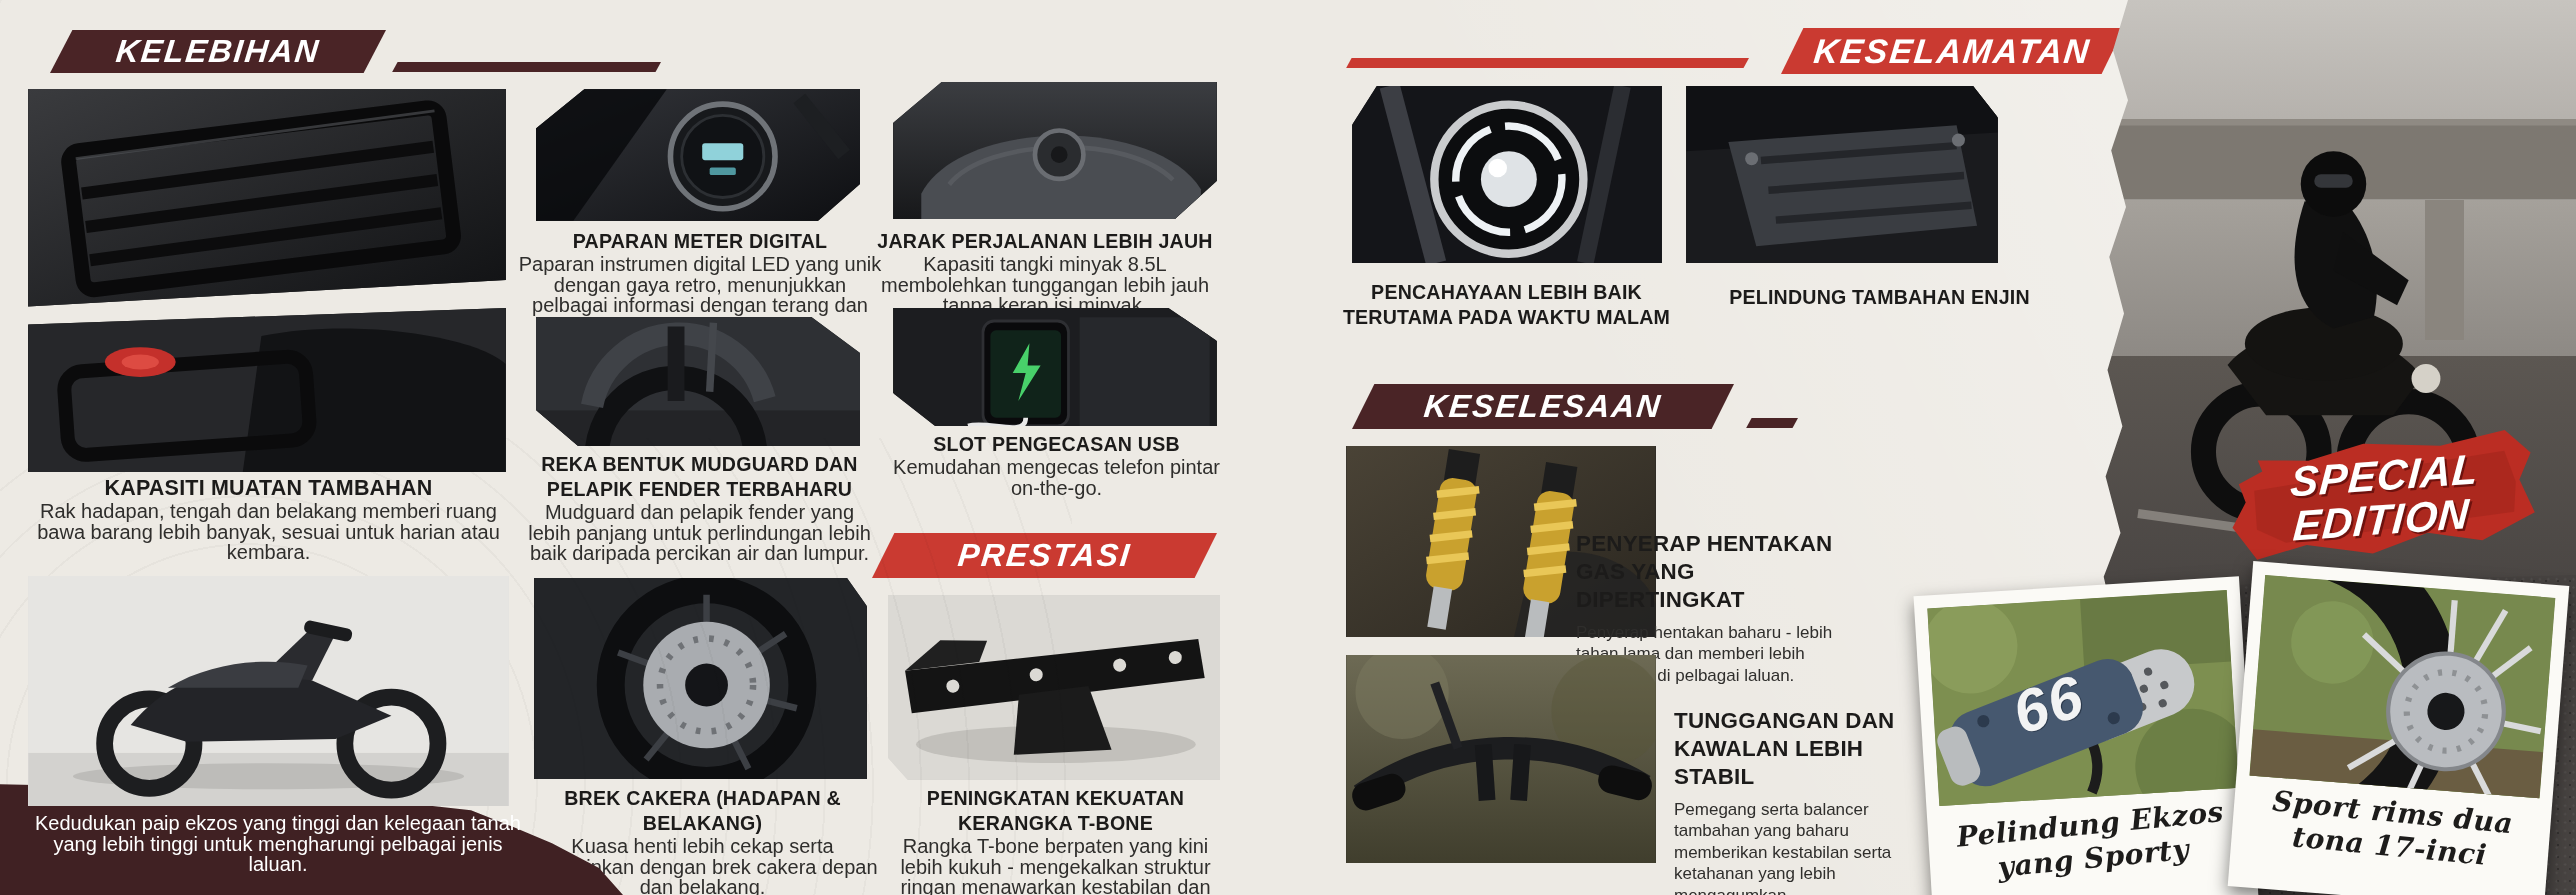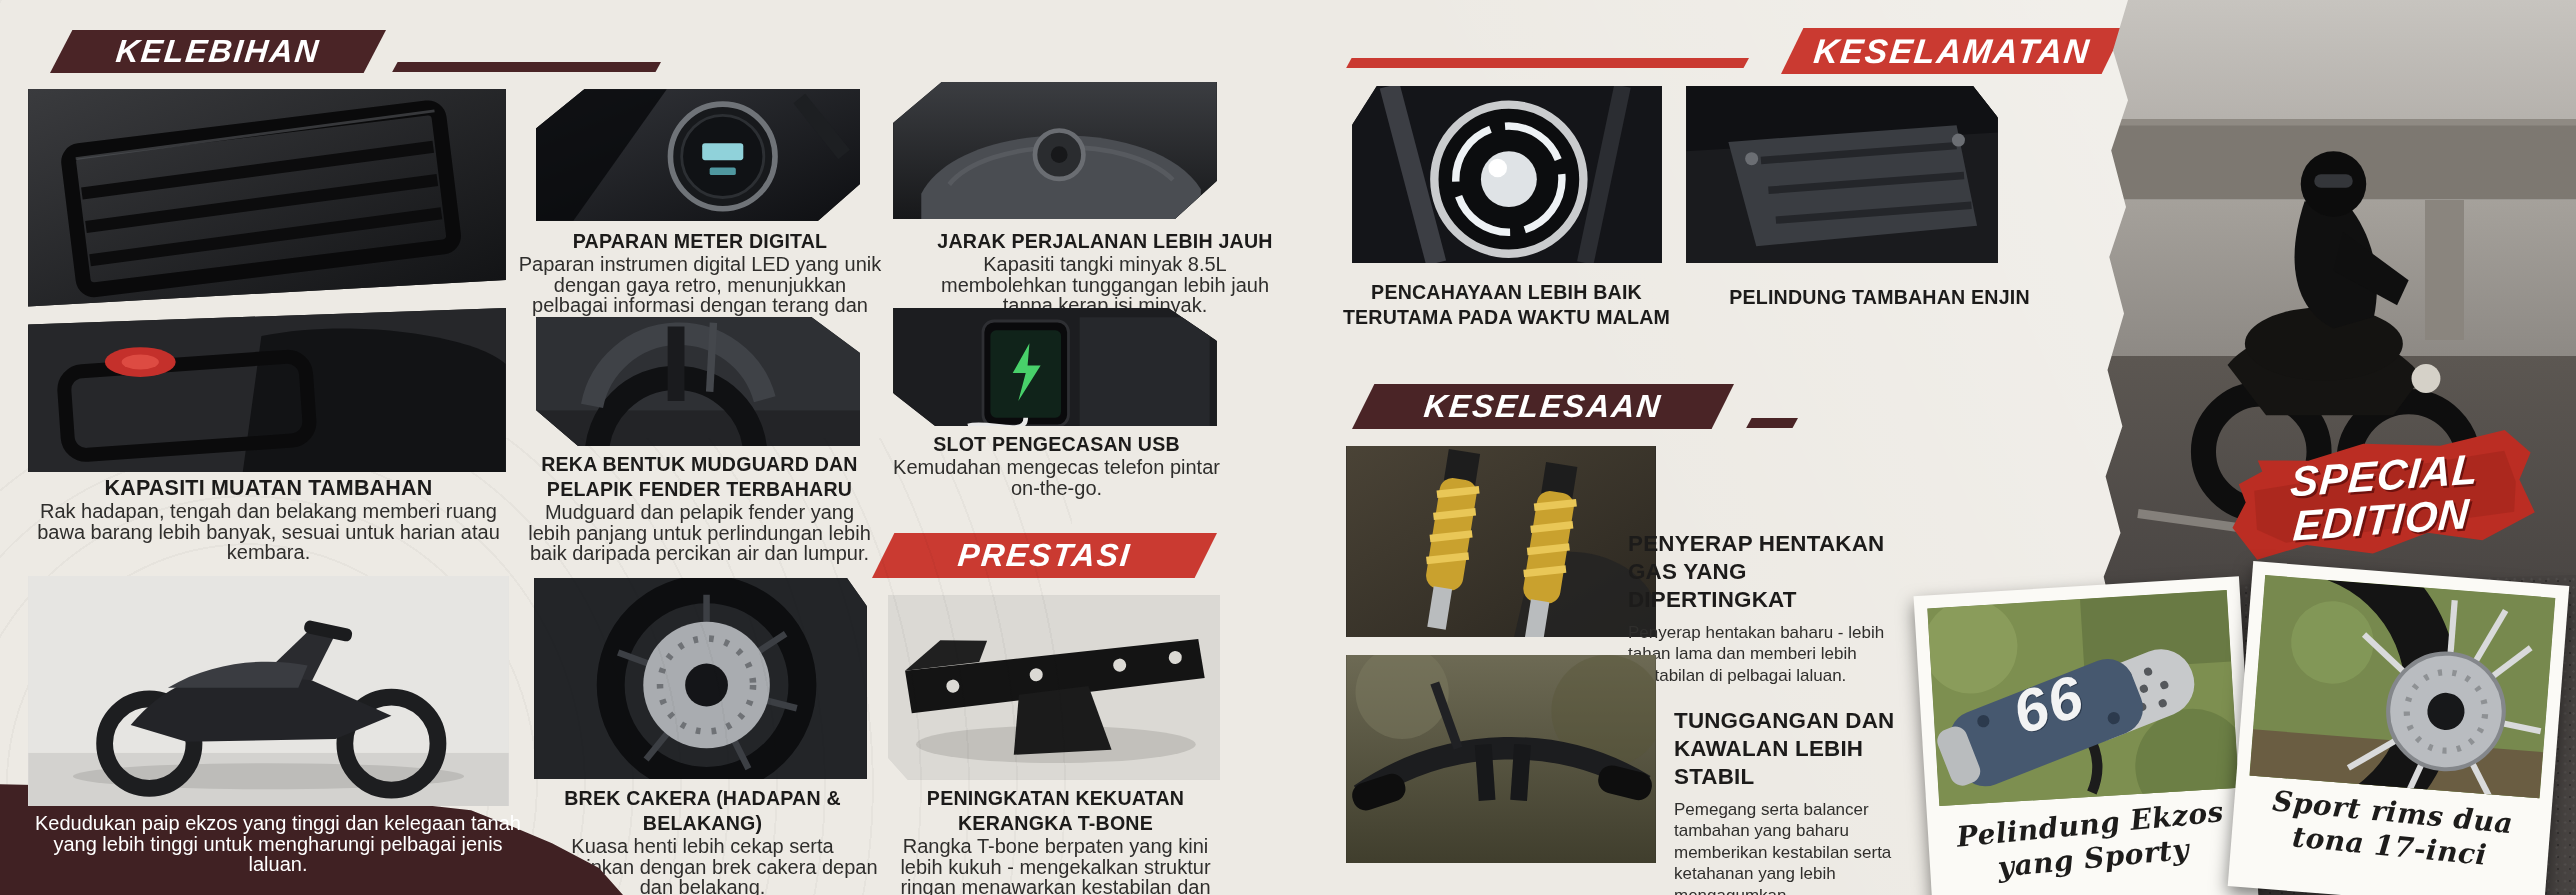--- a/index.html
+++ b/index.html
@@ -207,21 +207,21 @@
             <stop offset="1" stop-color="#17181a"></stop>
           </linearGradient>
         </defs>
       <rect width="347" height="147" fill="url(#g3)"></rect>
       <path d="M30,120 C70,40 280,35 330,115 L330,147 L30,147 Z" fill="#4a4d52"></path>
       <path d="M60,110 C100,60 250,55 300,105" fill="none" stroke="#5d6065" stroke-width="5" opacity=".7"></path>
       <circle cx="178" cy="78" r="26" fill="#2a2c2f" stroke="#6a6d72" stroke-width="5"></circle>
       <circle cx="178" cy="78" r="9" fill="#17181a"></circle>
     </svg>
   </div>
-  <div class="feat" style="left:927px;top:229px;width:356px;">
+  <div class="feat" style="left:867px;top:229px;width:356px;">
     <div class="t">JARAK PERJALANAN LEBIH JAUH</div>
     <div class="d">Kapasiti tangki minyak 8.5L membolehkan tunggangan lebih jauh tanpa kerap isi minyak.</div>
   </div>
 
   <div class="ph" style="left:893px;top:308px;width:324px;height:118px;clip-path:polygon(0 0,85% 0,100% 28%,100% 100%,13% 100%,0 72%);">
     <svg viewBox="0 0 347 127">
       <rect width="347" height="127" fill="#1c1d20"></rect>
       <rect x="200" y="10" width="140" height="117" fill="#26282c"></rect>
       <rect x="96" y="14" width="92" height="113" rx="12" fill="#0a0a0c" stroke="#2e2f33" stroke-width="3"></rect>
       <rect x="104" y="24" width="76" height="94" rx="6" fill="#10231a"></rect>
@@ -326,21 +326,21 @@
         <g stroke="#e9c757" stroke-width="8">
           <line x1="90" y1="56" x2="134" y2="44"></line>
             <line x1="90" y1="80" x2="134" y2="68"></line>
           <line x1="90" y1="104" x2="134" y2="92"></line>
             <line x1="90" y1="128" x2="134" y2="116"></line>
         </g>
         <rect x="102" y="154" width="20" height="44" fill="#b9bcbe"></rect>
       </g>
     </svg>
   </div>
-  <div class="feat la" style="left:1628px;top:530px;width:289px;">
+  <div class="feat la" style="left:1576px;top:530px;width:289px;">
     <div class="t">PENYERAP HENTAKAN GAS YANG DIPERTINGKAT</div>
     <div class="d">Penyerap hentakan baharu - lebih tahan lama dan memberi lebih kestabilan di pelbagai laluan.</div>
   </div>
 
   <div class="ph" style="left:1346px;top:655px;width:310px;height:208px;">
     <svg viewBox="0 0 332 223">
       <defs>
           <linearGradient id="g5" x1="0" y1="0" x2="0" y2="1">
         <stop offset="0" stop-color="#6d6a54"></stop>
             <stop offset="1" stop-color="#403e2d"></stop>

